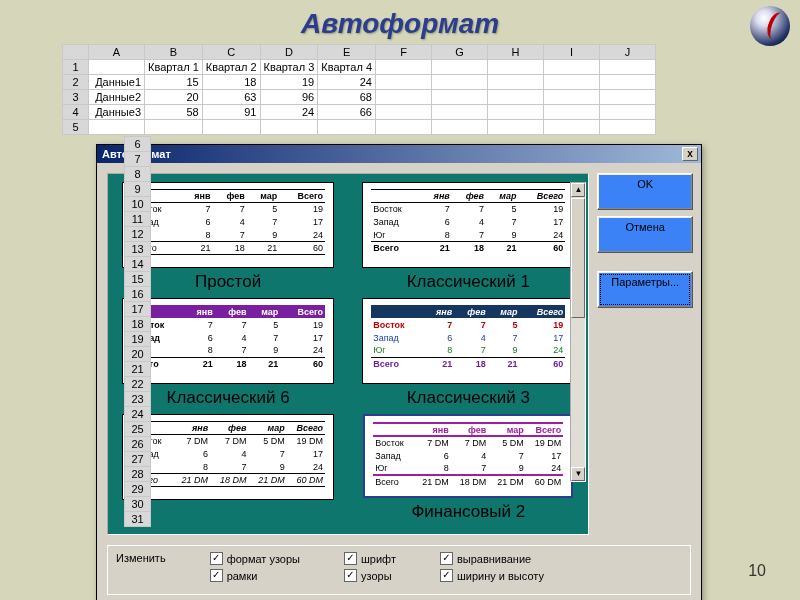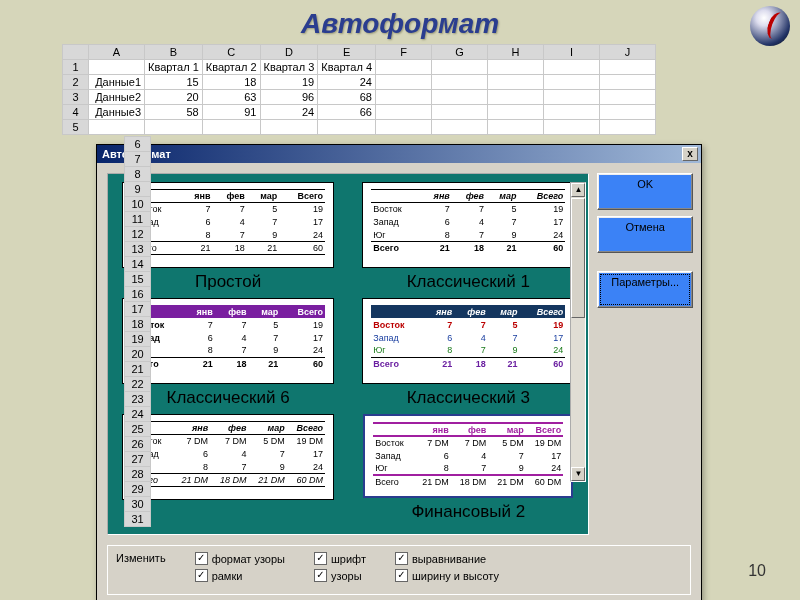--- a/index.html
+++ b/index.html
@@ -200,21 +200,21 @@
   }
   .winbtn.focus { outline:1px dotted #000; outline-offset:-4px; }
 
   .chg-group {
     margin: 2px 10px 10px 10px;
     border: 1px groove #fff;
     padding: 6px 8px 8px 8px;
     position: relative;
     font-size: 11px;
     display: flex;
-    gap: 29px;
+    gap: 44px;
   }
   .chk { display:flex; align-items:center; gap:4px; margin-bottom:4px; }
   .chkbox {
     width:13px; height:13px; background:#fff;
     border:1px solid #666;
     font-size:10px; line-height:10px; text-align:center;
   }
 </style>
 </head>
 <body>

